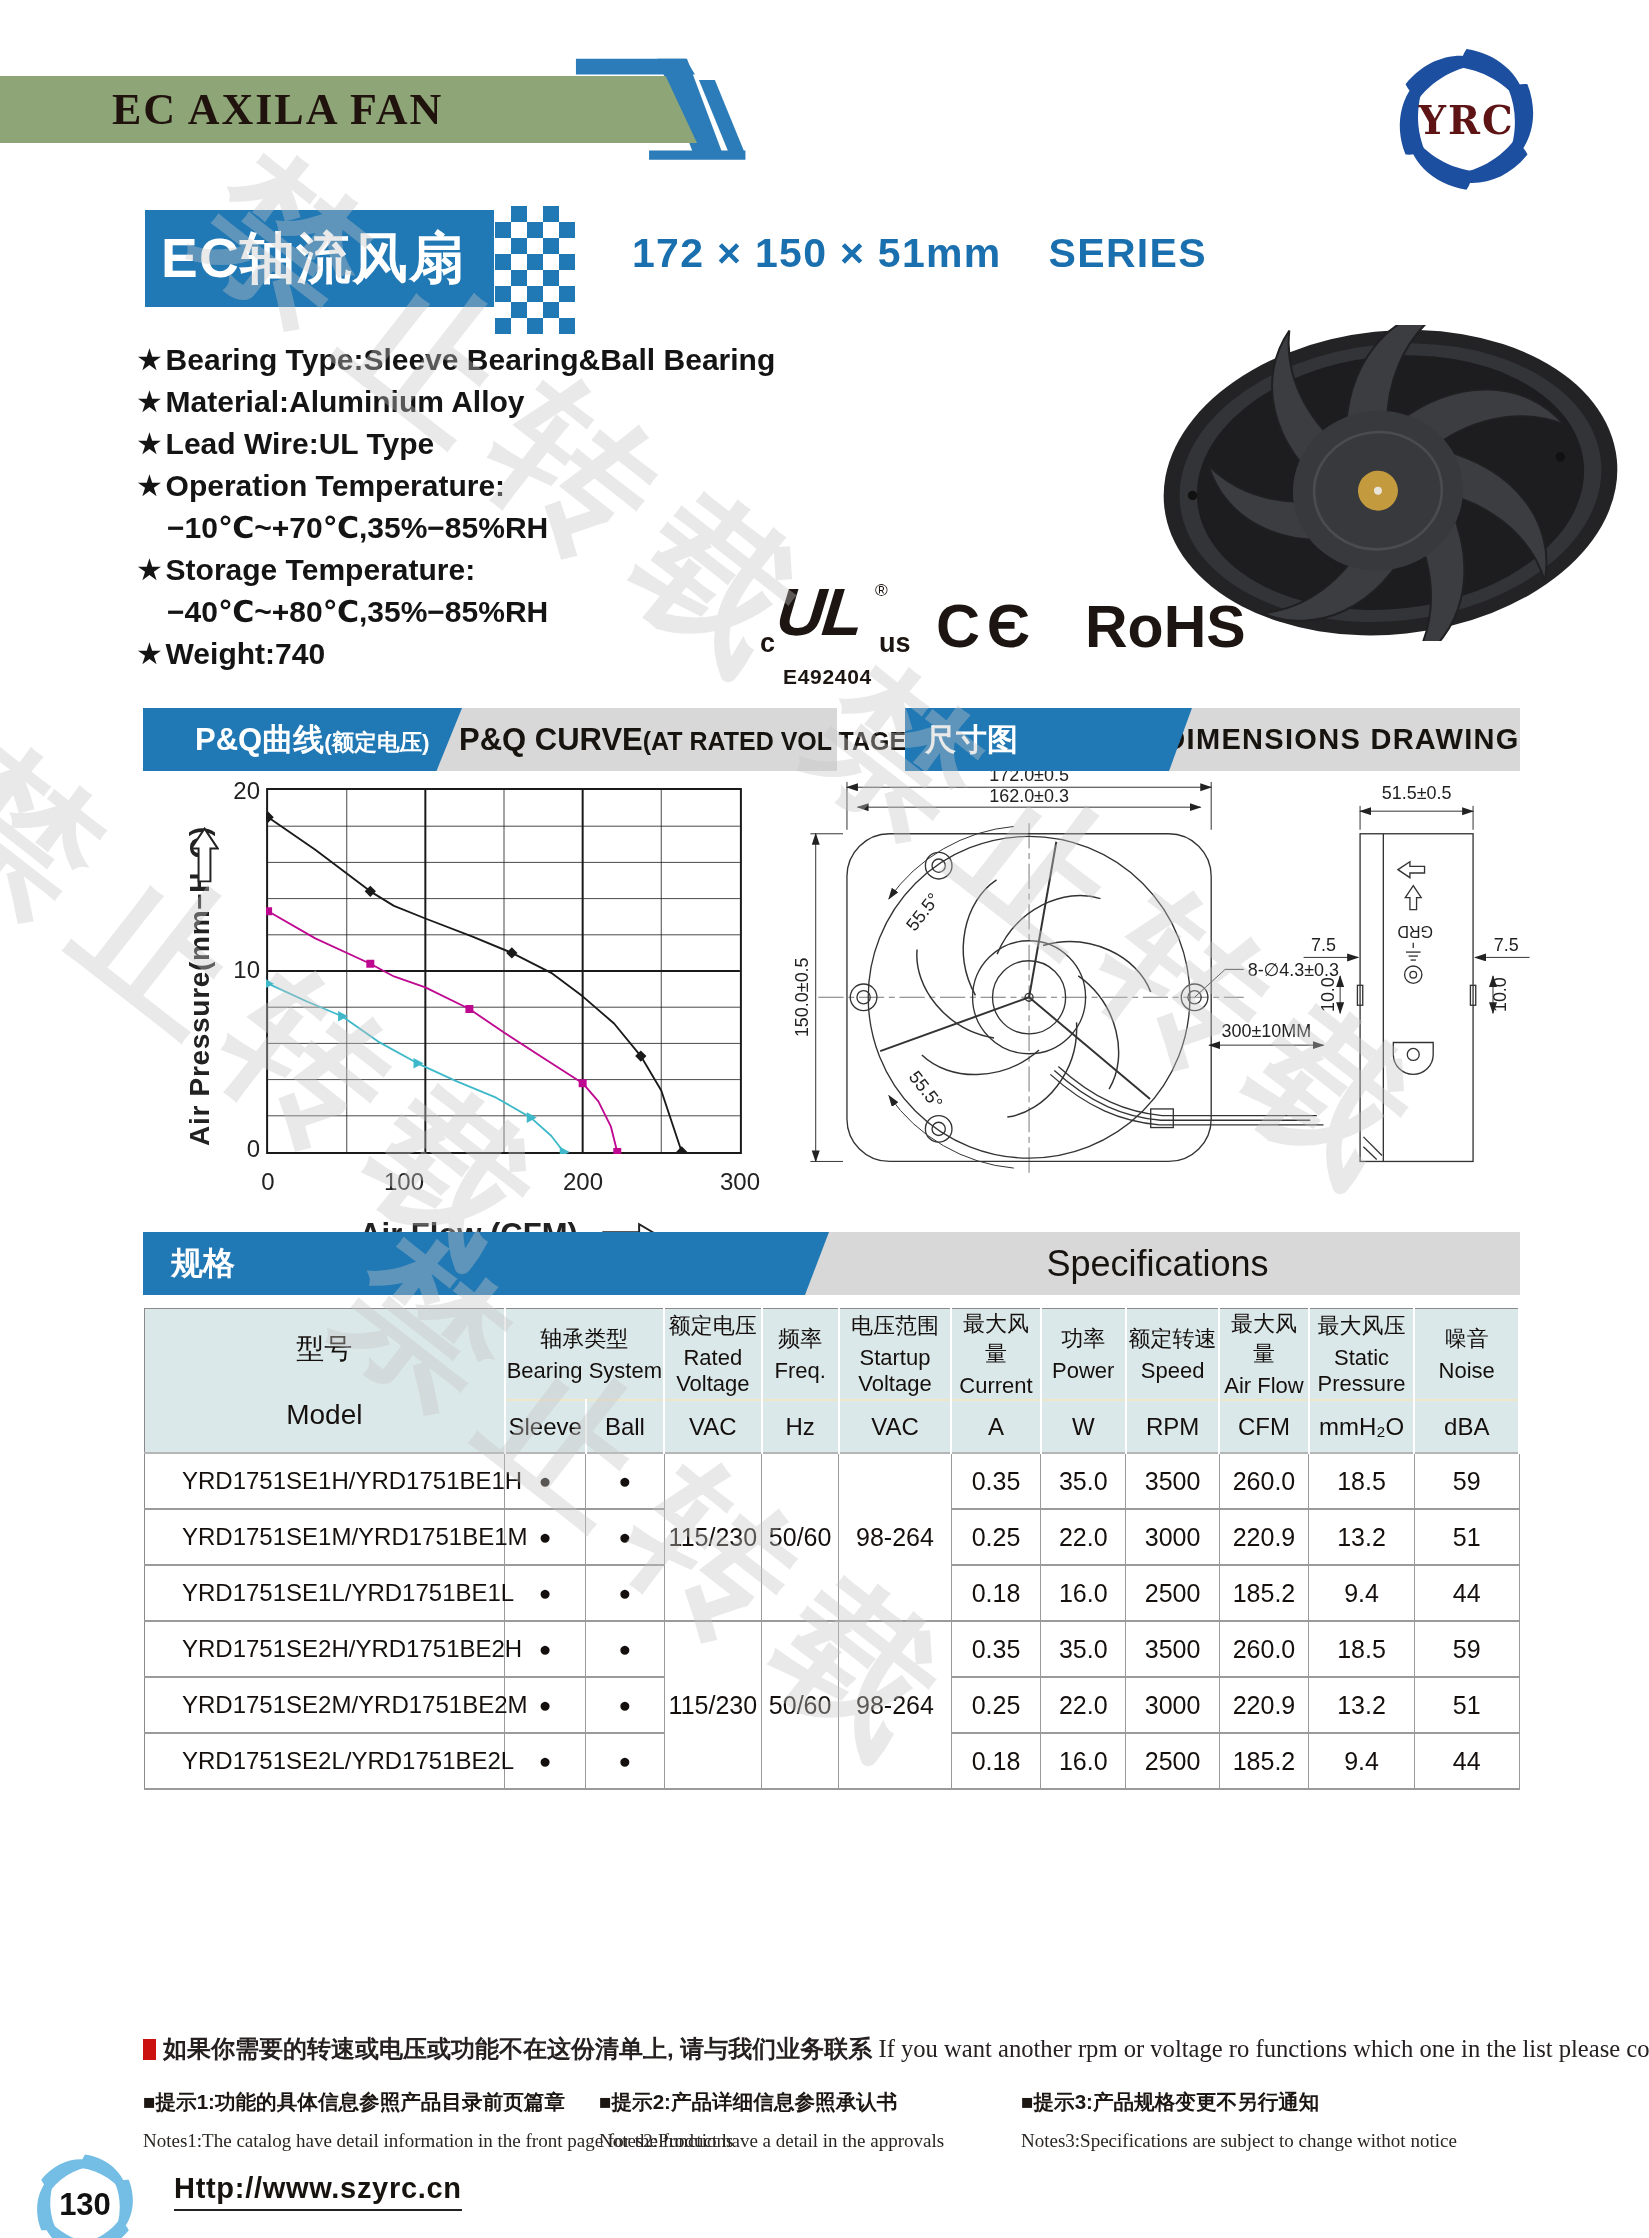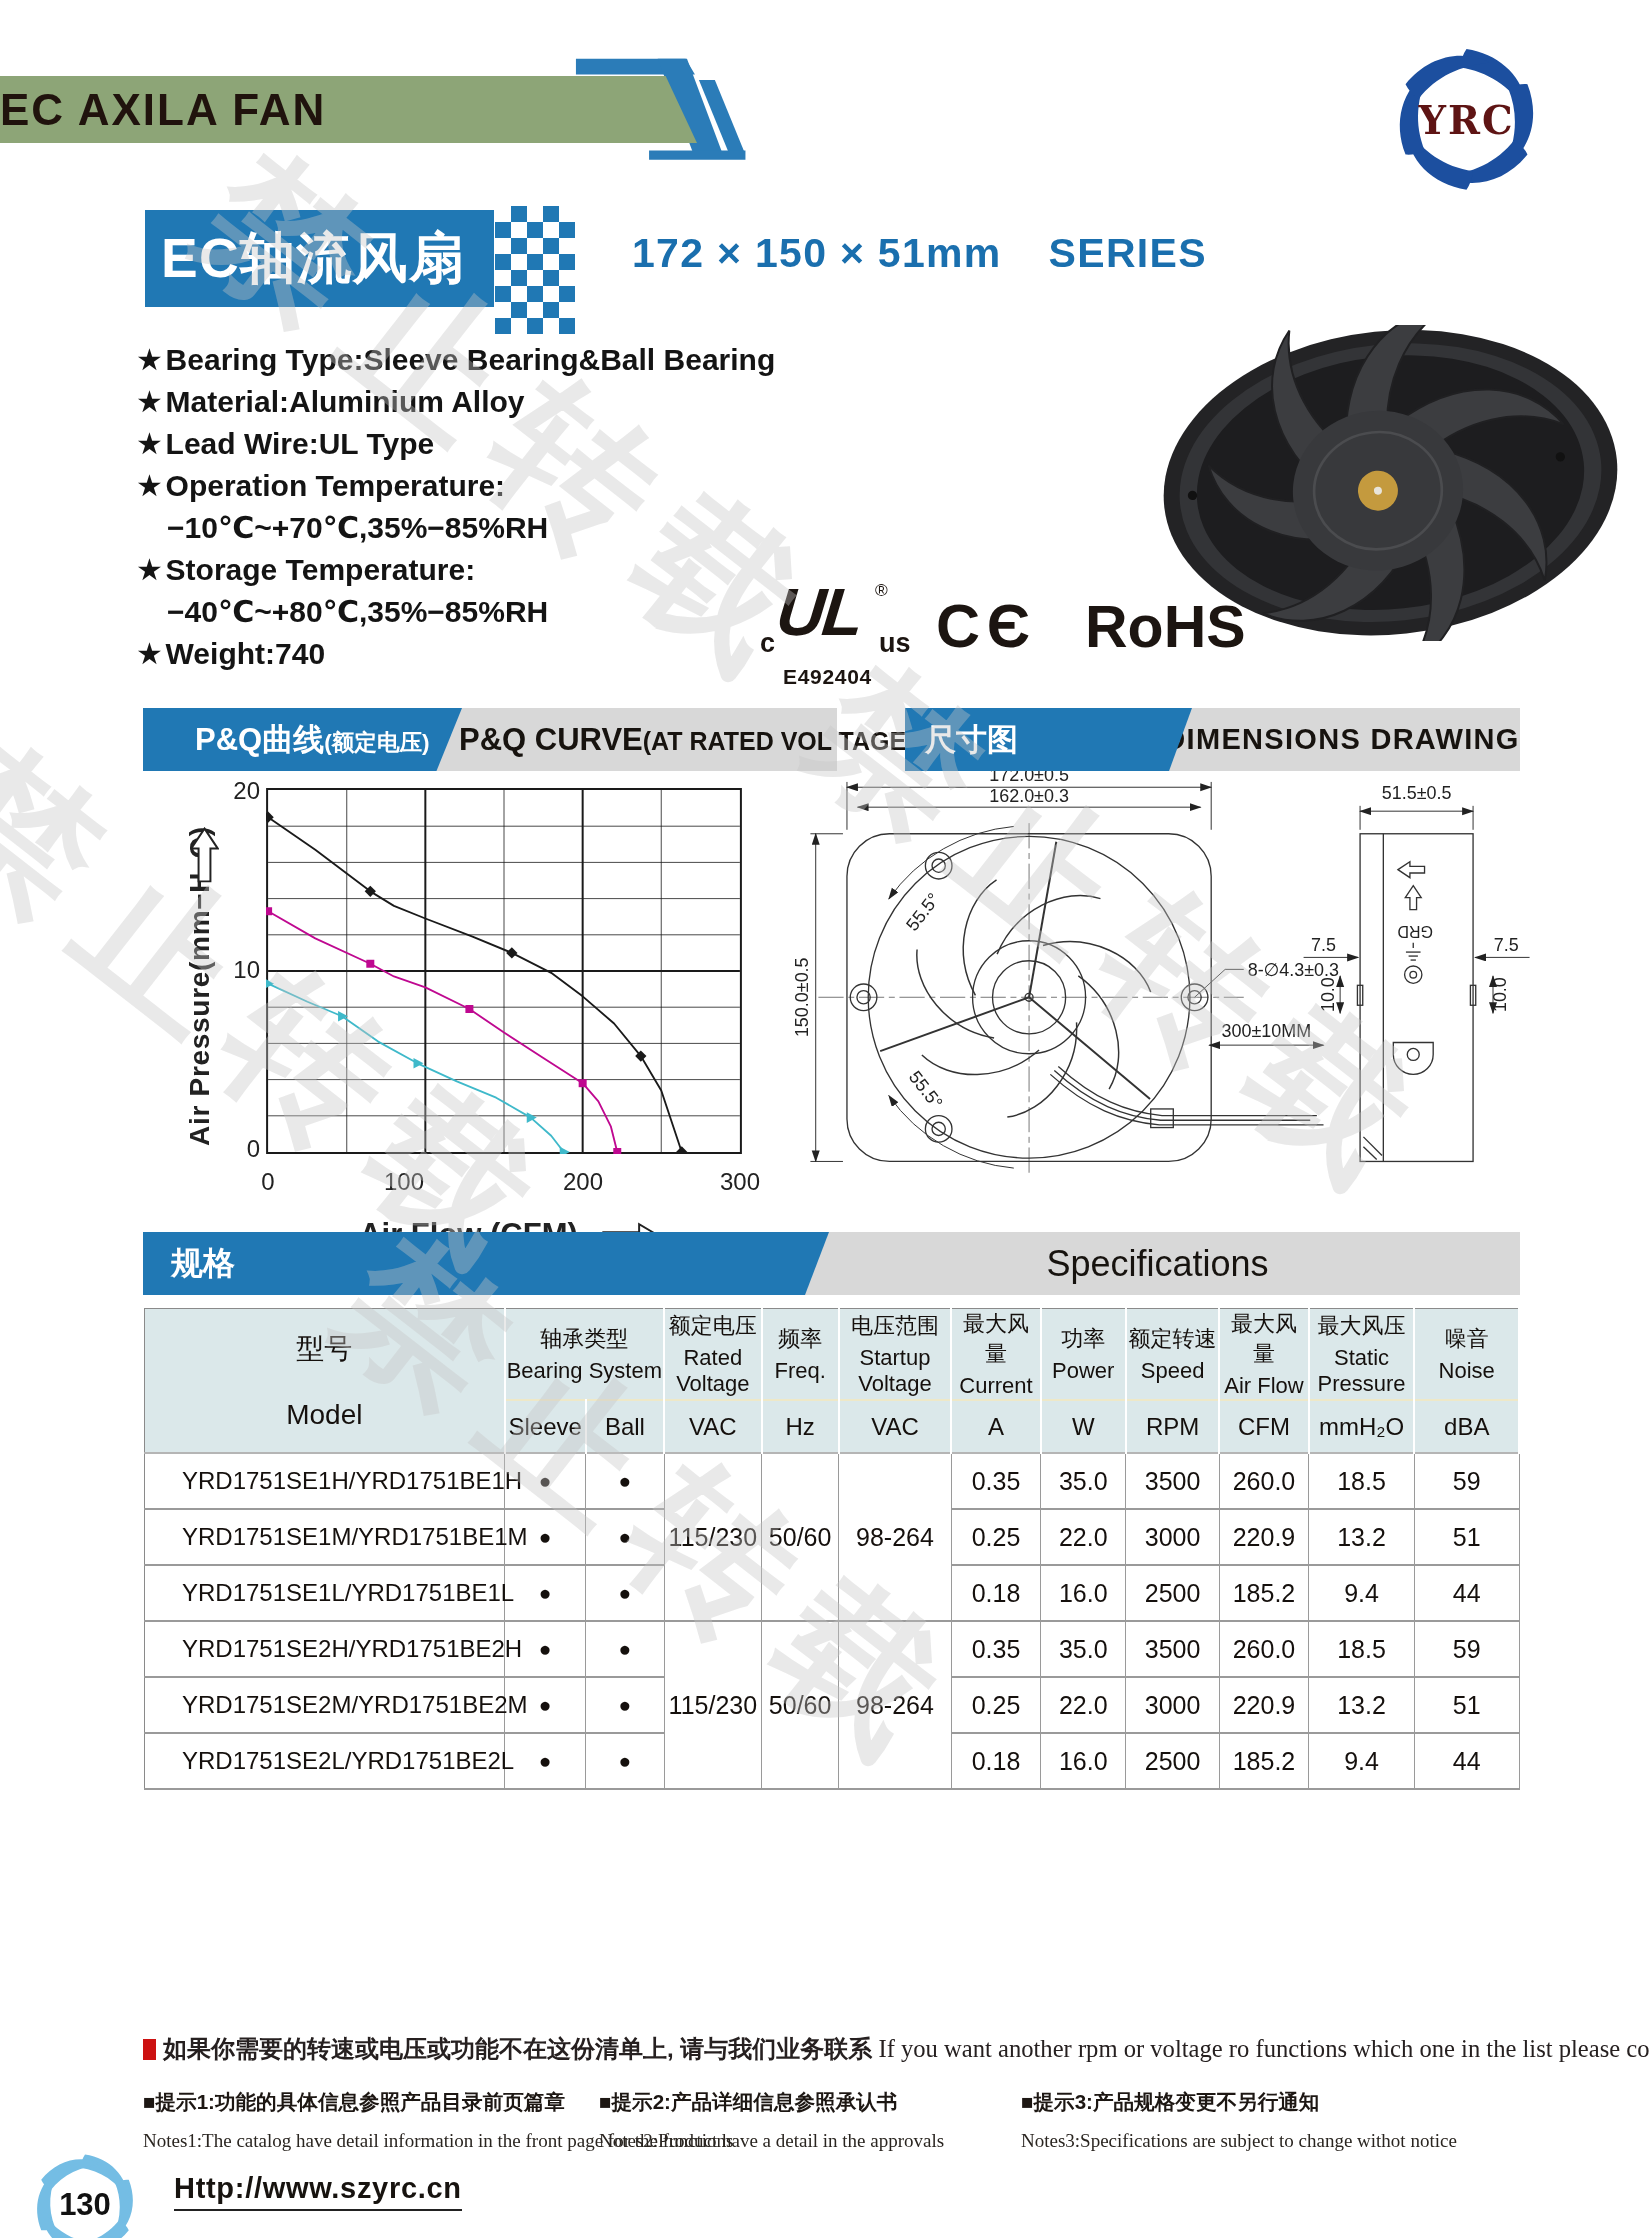--- a/index.html
+++ b/index.html
@@ -6,22 +6,22 @@
   body{width:1649px;height:2239px;position:relative;background:#fff;overflow:hidden;
        font-family:"Liberation Sans","DejaVu Sans",sans-serif;color:#1a1a1a;}
   .abs{position:absolute;}
   
   .wm{position:absolute;font-size:156px;font-weight:700;color:#c6c6c6;opacity:.38;
       letter-spacing:28px;transform:rotate(38deg);transform-origin:0 0;z-index:6;
       pointer-events:none;white-space:nowrap;}
   
   .banner{left:0;top:76px;width:697px;height:67px;background:#8da577;
           clip-path:polygon(0 0,95.5% 0,100% 100%,0 100%);z-index:2;}
-  .banner-text{font-weight:900;font-size:44px;line-height:67px;
-               color:#20130d;letter-spacing:2px;white-space:nowrap;}
+  .banner-text{margin-left:112px;font-weight:900;font-size:44px;line-height:67px;
+               color:#20130d;letter-spacing:2px;white-space:nowrap;font-family:Liberation Serif, serif;}
   .chevron{left:571px;top:52px;z-index:1;}
   .yrc-logo{left:1380px;top:37px;}
   
   .title-box{left:145px;top:210px;width:349px;height:97px;background:#2078b4;z-index:2;}
   .title-cn{color:#fff;font-size:55px;font-weight:700;line-height:97px;padding-left:16px;
             letter-spacing:1.3px;white-space:nowrap;}
   .checker{left:495px;top:206px;width:80px;height:128px;z-index:1;
            background:repeating-conic-gradient(#2078b4 0% 25%,rgba(0,0,0,0) 0% 50%);
            background-size:32px 32px;}
   .series-line{left:632px;top:230px;font-size:41px;font-weight:700;color:#1a6fae;

